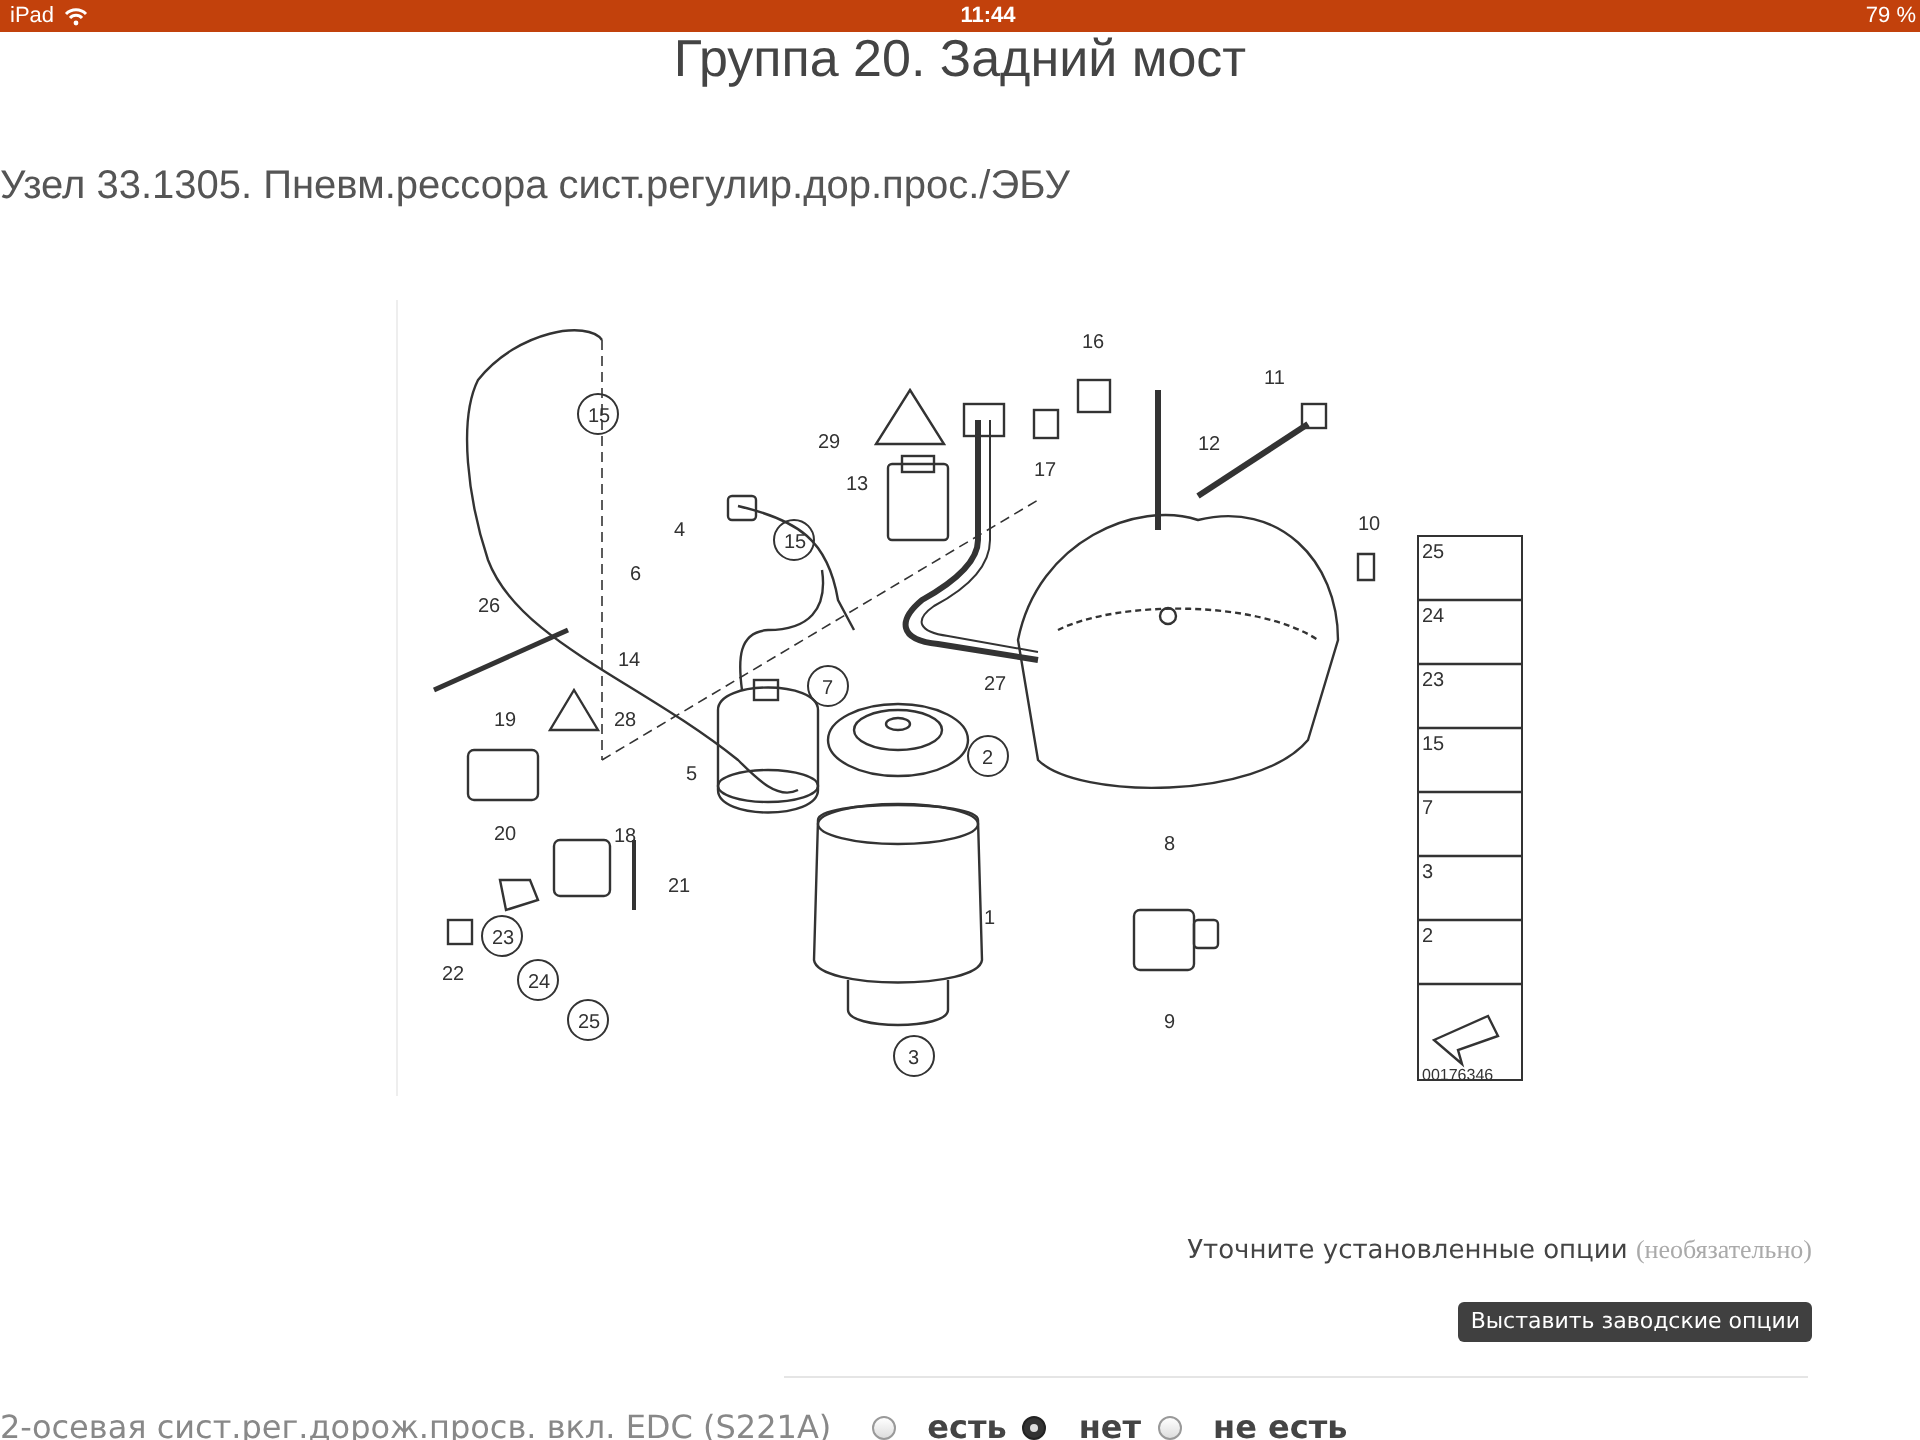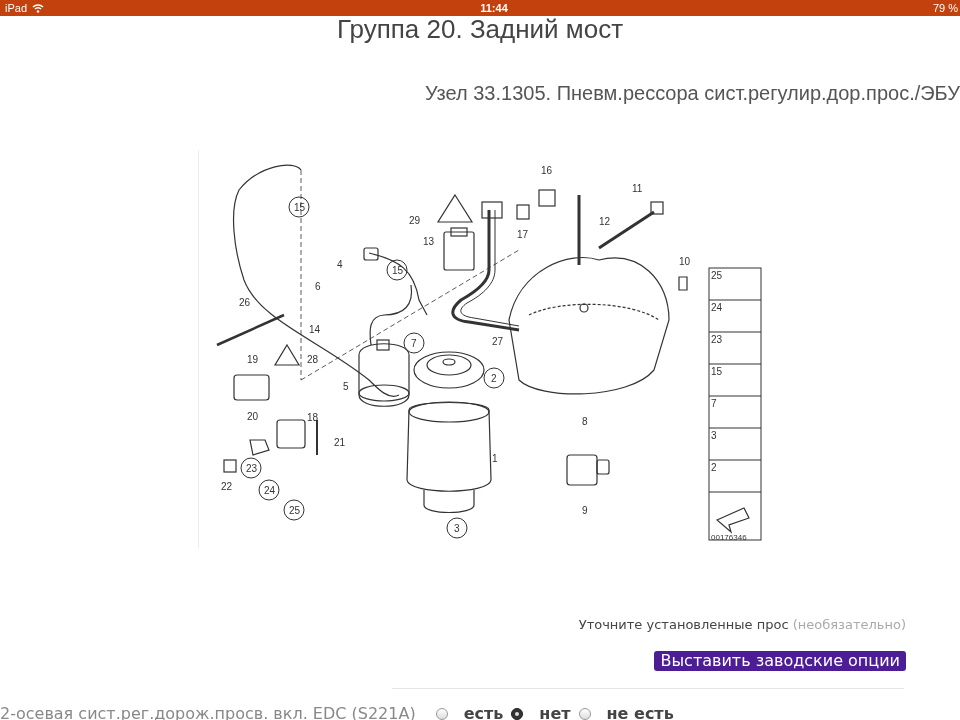--- a/index.html
+++ b/index.html
@@ -7,26 +7,26 @@
          font-family:"Liberation Sans","DejaVu Sans",sans-serif; color:#333; }
   .statusbar { position:absolute; left:0; top:0; width:960px; height:16px; background:#c2410c; color:#fff;
                font-size:11px;padding-left:28px; }
   .statusbar .left { position:absolute; left:5px; top:2px; display:flex; align-items:center; gap:5px; }
   .statusbar .center { position:absolute; left:0; right:0; top:2px; text-align:center; font-weight:bold; }
   .statusbar .right { position:absolute; right:6px; top:2px; display:flex; align-items:flex-end; gap:4px; }
   .battery { width:20px; height:9px; border:1px solid #fff; border-radius:2px; position:relative; box-sizing:border-box; padding:1px; }
   .battery .fill { height:100%; background:#fff; }
   .battery:after { content:""; position:absolute; right:-3px; top:2px; width:2px; height:4px; background:#fff; border-radius:0 1px 1px 0; }
   .title { position:absolute; left:0; right:0; top:14px; text-align:center; font-size:26px; color:#444; font-weight:300; }
-  .subtitle { position:absolute; left:0; right:0; top:82px; text-align:right; font-size:20px; color:#555; }
+  .subtitle { position:absolute; left:0; right:0; top:82px; text-align:left; font-size:20px; color:#555; }
   .diagram { position:absolute; left:198px; top:150px; width:564px; height:398px; background:#fff; border-left:1px solid #eee; }
   .options-label { position:absolute; right:54px; top:617px; font-size:13px; color:#444; font-family:"DejaVu Sans",sans-serif; }
-  .options-label .muted { color:#aaa; }
-  .factory-btn { position:absolute; right:54px; top:651px; height:20px; padding:0 6px; background:#4c1d95; color:#fff;
-                 border:none; border-radius:3px; font-size:16px; font-family:"DejaVu Sans",sans-serif; line-height:20px; cursor:pointer; }
+  .options-label .muted { color:#aaa;font-family:Liberation Serif, serif; }
+  .factory-btn { position:absolute; right:54px; top:651px; height:20px; padding:0 6px; background:#404040; color:#fff;
+                 border:none; border-radius:3px; font-size:11px; font-family:"DejaVu Sans",sans-serif; line-height:20px; cursor:pointer; }
   .divider { position:absolute; left:392px; right:56px; top:688px; height:1px; background:#e5e5e5; }
   .option-row { position:absolute; left:0; right:52px; top:704px; display:flex; justify-content:flex-start; align-items:center;
                 font-size:16px; color:#888; font-family:"DejaVu Sans",sans-serif; }
   .option-row .name { margin-right:12px; }
   .radio { display:flex; align-items:center; margin-left:8px; color:#444; gap:16px; cursor:pointer;font-weight:bold; }
   .radio .dot { width:12px; height:12px; border-radius:50%; border:1px solid #999; background:linear-gradient(#fff,#ddd); box-sizing:border-box; }
   .radio.checked .dot { background:#333; border-color:#222; position:relative; }
   .radio.checked .dot:after { content:""; position:absolute; left:3px; top:3px; width:4px; height:4px; border-radius:50%; background:#ddd; }
   svg text { font-family:"Liberation Sans",sans-serif; }
 </style>
@@ -168,21 +168,21 @@
         <text x="512" y="225">15</text>
       <text x="512" y="257">7</text>
         <text x="512" y="289">3</text>
       <text x="512" y="321">2</text>
     </g>
     <text x="512" y="390" font-size="8" fill="#333" stroke="none">00176346</text>
   </svg>
 </div>
 
 <div class="options-label">
-  <span>Уточните установленные прос</span>
+  <span>Уточните установленные опции</span>
   <span class="muted">(необязательно)</span>
 </div>
 
 <button class="factory-btn">Выставить заводские опции</button>
 
 <div class="divider"></div>
 
 <div class="option-row">
   <span class="name">2-осевая сист.рег.дорож.просв. вкл. EDC (S221A)</span>
   <label class="radio">

